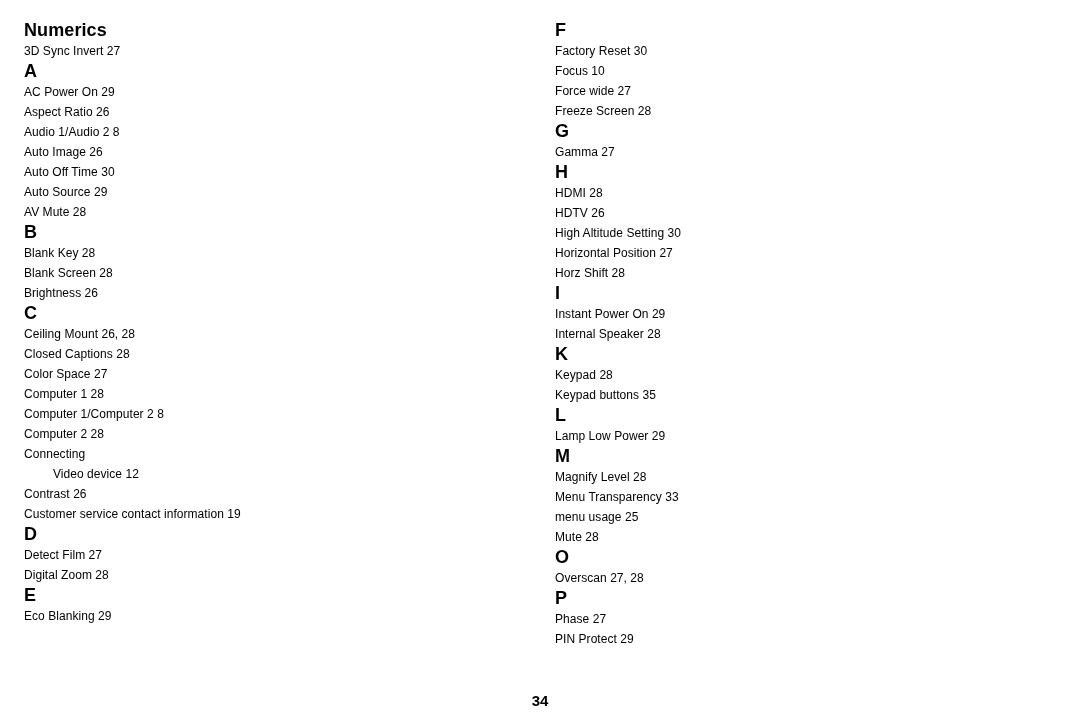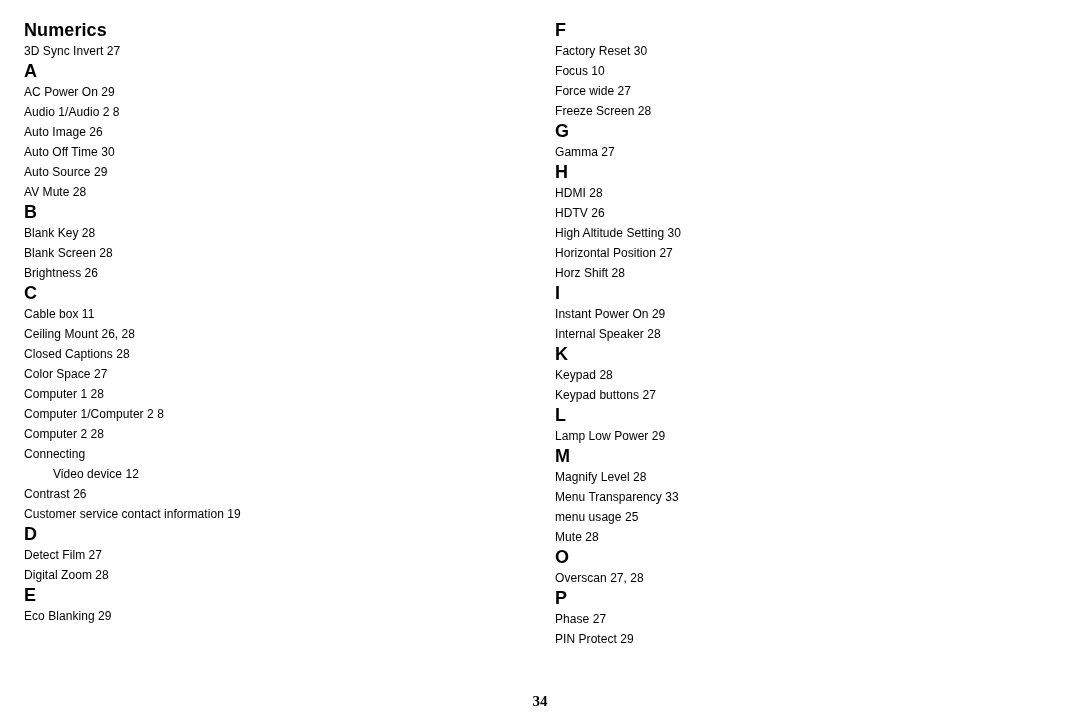--- a/index.html
+++ b/index.html
@@ -61,43 +61,42 @@
   
   #page-footer {
     position: absolute;
     left: 0;
     top: 692px;
     width: 1080px;
     text-align: center;
     font-weight: bold;
     font-size: 15px;
     line-height: 18px;
-    font-family: Liberation Serif, serif;
   }
 </style>
 </head>
 <body style="background: rgb(255, 255, 255); color: rgb(0, 0, 0);">
 
 <div id="index-page">
   <div class="column left">
       <div class="group-heading">Numerics</div>
       <div class="entry">3D Sync Invert 27</div>
       <div class="group-heading">A</div>
       <div class="entry">AC Power On 29</div>
+      <div class="entry">Aspect Ratio 26</div>
       <div class="entry">Audio 1/Audio 2 8</div>
       <div class="entry">Auto Image 26</div>
       <div class="entry">Auto Off Time 30</div>
       <div class="entry">Auto Source 29</div>
       <div class="entry">AV Mute 28</div>
       <div class="group-heading">B</div>
       <div class="entry">Blank Key 28</div>
       <div class="entry">Blank Screen 28</div>
       <div class="entry">Brightness 26</div>
       <div class="group-heading">C</div>
-      <div class="entry">Cable box 11</div>
       <div class="entry">Ceiling Mount 26, 28</div>
       <div class="entry">Closed Captions 28</div>
       <div class="entry">Color Space 27</div>
       <div class="entry">Computer 1 28</div>
       <div class="entry">Computer 1/Computer 2 8</div>
       <div class="entry">Computer 2 28</div>
       <div class="entry">Connecting</div>
       <div class="entry sub">Video device 12</div>
       <div class="entry">Contrast 26</div>
       <div class="entry">Customer service contact information 19</div>
@@ -119,21 +118,21 @@
       <div class="entry">HDMI 28</div>
       <div class="entry">HDTV 26</div>
       <div class="entry">High Altitude Setting 30</div>
       <div class="entry">Horizontal Position 27</div>
       <div class="entry">Horz Shift 28</div>
       <div class="group-heading">I</div>
       <div class="entry">Instant Power On 29</div>
       <div class="entry">Internal Speaker 28</div>
       <div class="group-heading">K</div>
       <div class="entry">Keypad 28</div>
-      <div class="entry">Keypad buttons 27</div>
+      <div class="entry">Keypad buttons 35</div>
       <div class="group-heading">L</div>
       <div class="entry">Lamp Low Power 29</div>
       <div class="group-heading">M</div>
       <div class="entry">Magnify Level 28</div>
       <div class="entry">Menu Transparency 33</div>
       <div class="entry">menu usage 25</div>
       <div class="entry">Mute 28</div>
       <div class="group-heading">O</div>
       <div class="entry">Overscan 27, 28</div>
       <div class="group-heading">P</div>

